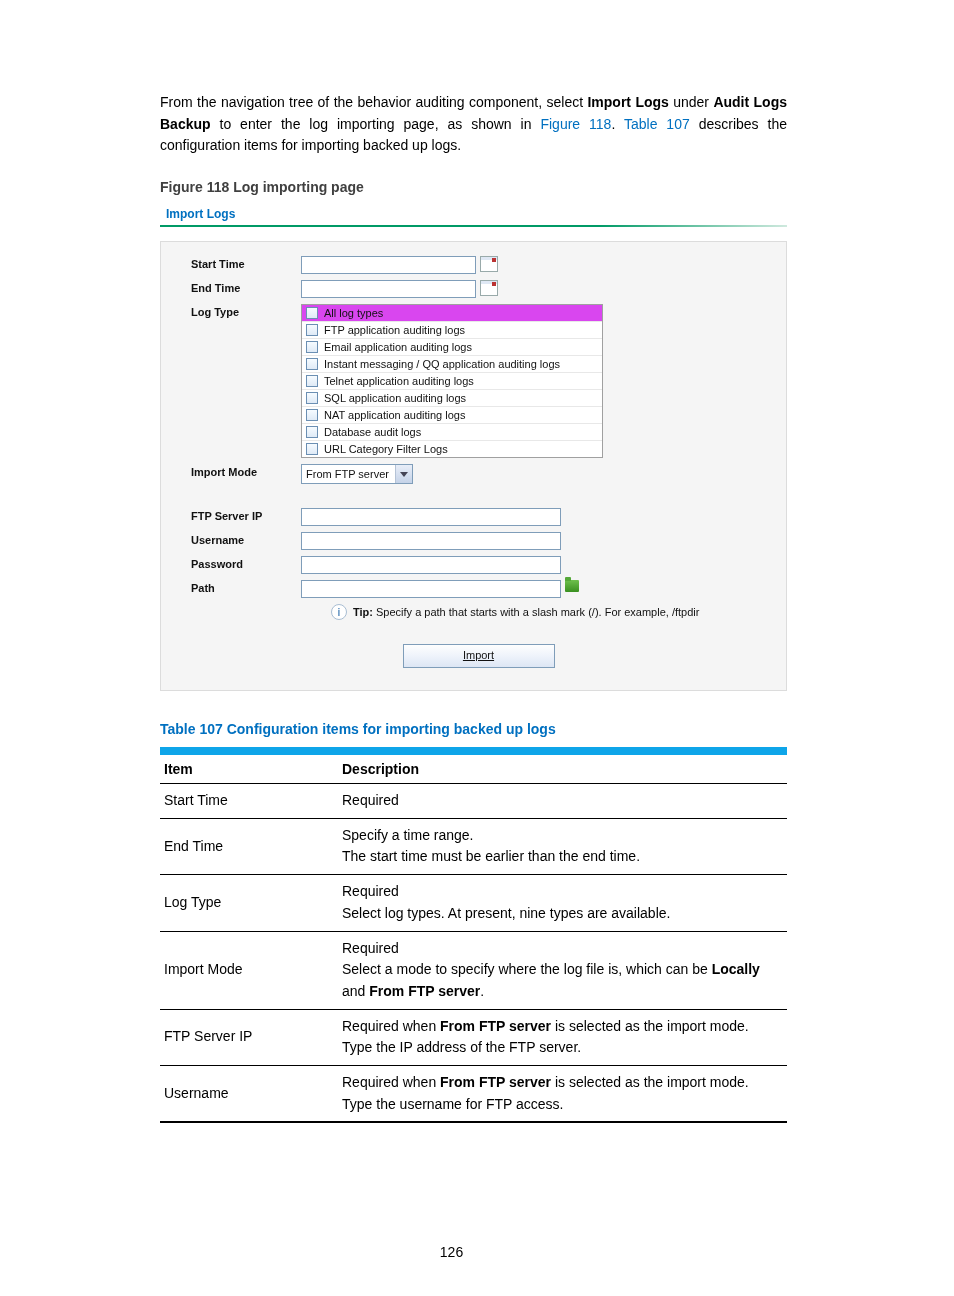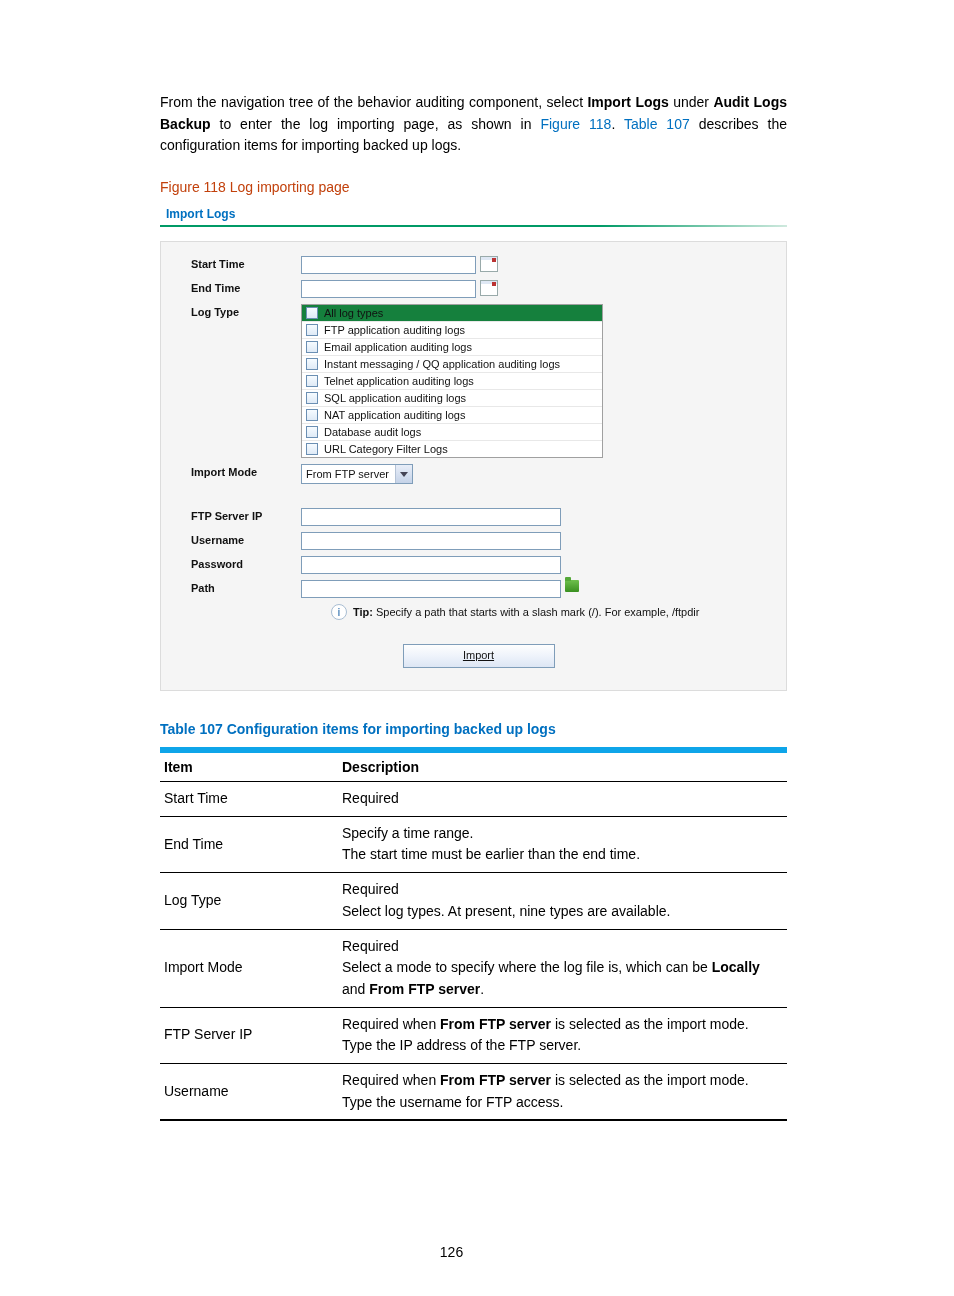--- a/index.html
+++ b/index.html
@@ -18,22 +18,22 @@
     position: relative;
     text-align: justify;
   }
   .intro {
     line-height: 1.55;
     font-size: 14px;
   }
   .intro b { font-weight: bold; }
   .link { color: #0070c0; }
   .fig-caption {
-    color: #c2410c;
-    font-weight: normal;
+    color: #404040;
+    font-weight: bold;
     margin-top: 22px;
     margin-bottom: 8px;
     font-size: 14px;
   }
   .tbl-caption {
     color: #0070c0;
     font-weight: bold;
     margin-top: 30px;
     margin-bottom: 10px;
     font-size: 14px;
@@ -108,21 +108,21 @@
     background: #fff;
   }
   .list-row {
     display: flex;
     align-items: center;
     padding: 2px 4px;
     border-bottom: 1px solid #e8e8e8;
     font-size: 11px;
   }
   .list-row:last-child { border-bottom: none; }
-  .list-row.sel { background: #15803d; }
+  .list-row.sel { background: #d946ef; }
   .chk {
     width: 12px; height: 12px;
     border: 1px solid #6b8fb3;
     background: linear-gradient(#f6fbff,#dfeaf6);
     display: inline-block;
     margin-right: 6px;
     flex: none;
     box-sizing: border-box;
   }
   .select-wrap {
@@ -191,21 +191,21 @@
     width: 100%;
     border-collapse: collapse;
     font-size: 14px;
   }
   table.data-table th {
     text-align: left;
     font-weight: bold;
     padding: 6px 4px;
   }
   table.data-table thead tr {
-    border-top: 6px solid #0ea5e9;
+    border-top: 8px solid #0ea5e9;
     border-bottom: 1.5px solid #000;
   }
   table.data-table tbody tr {
     border-bottom: 1px solid #000;
   }
   table.data-table tbody tr:last-child {
     border-bottom: 2px solid #000;
   }
   table.data-table td {
     padding: 6px 4px;

